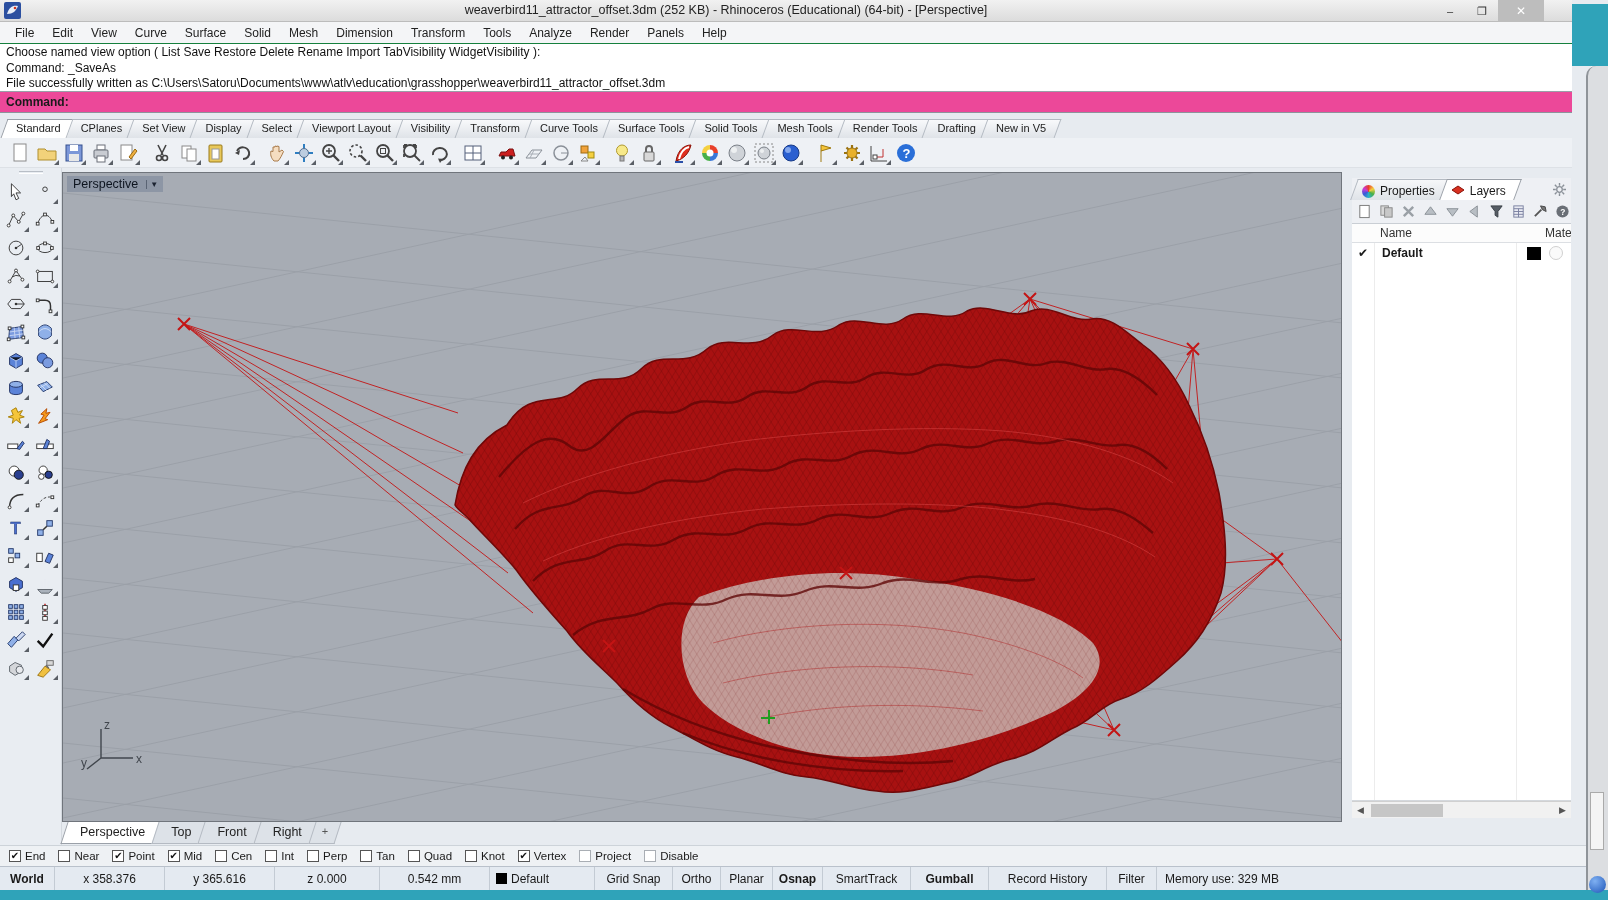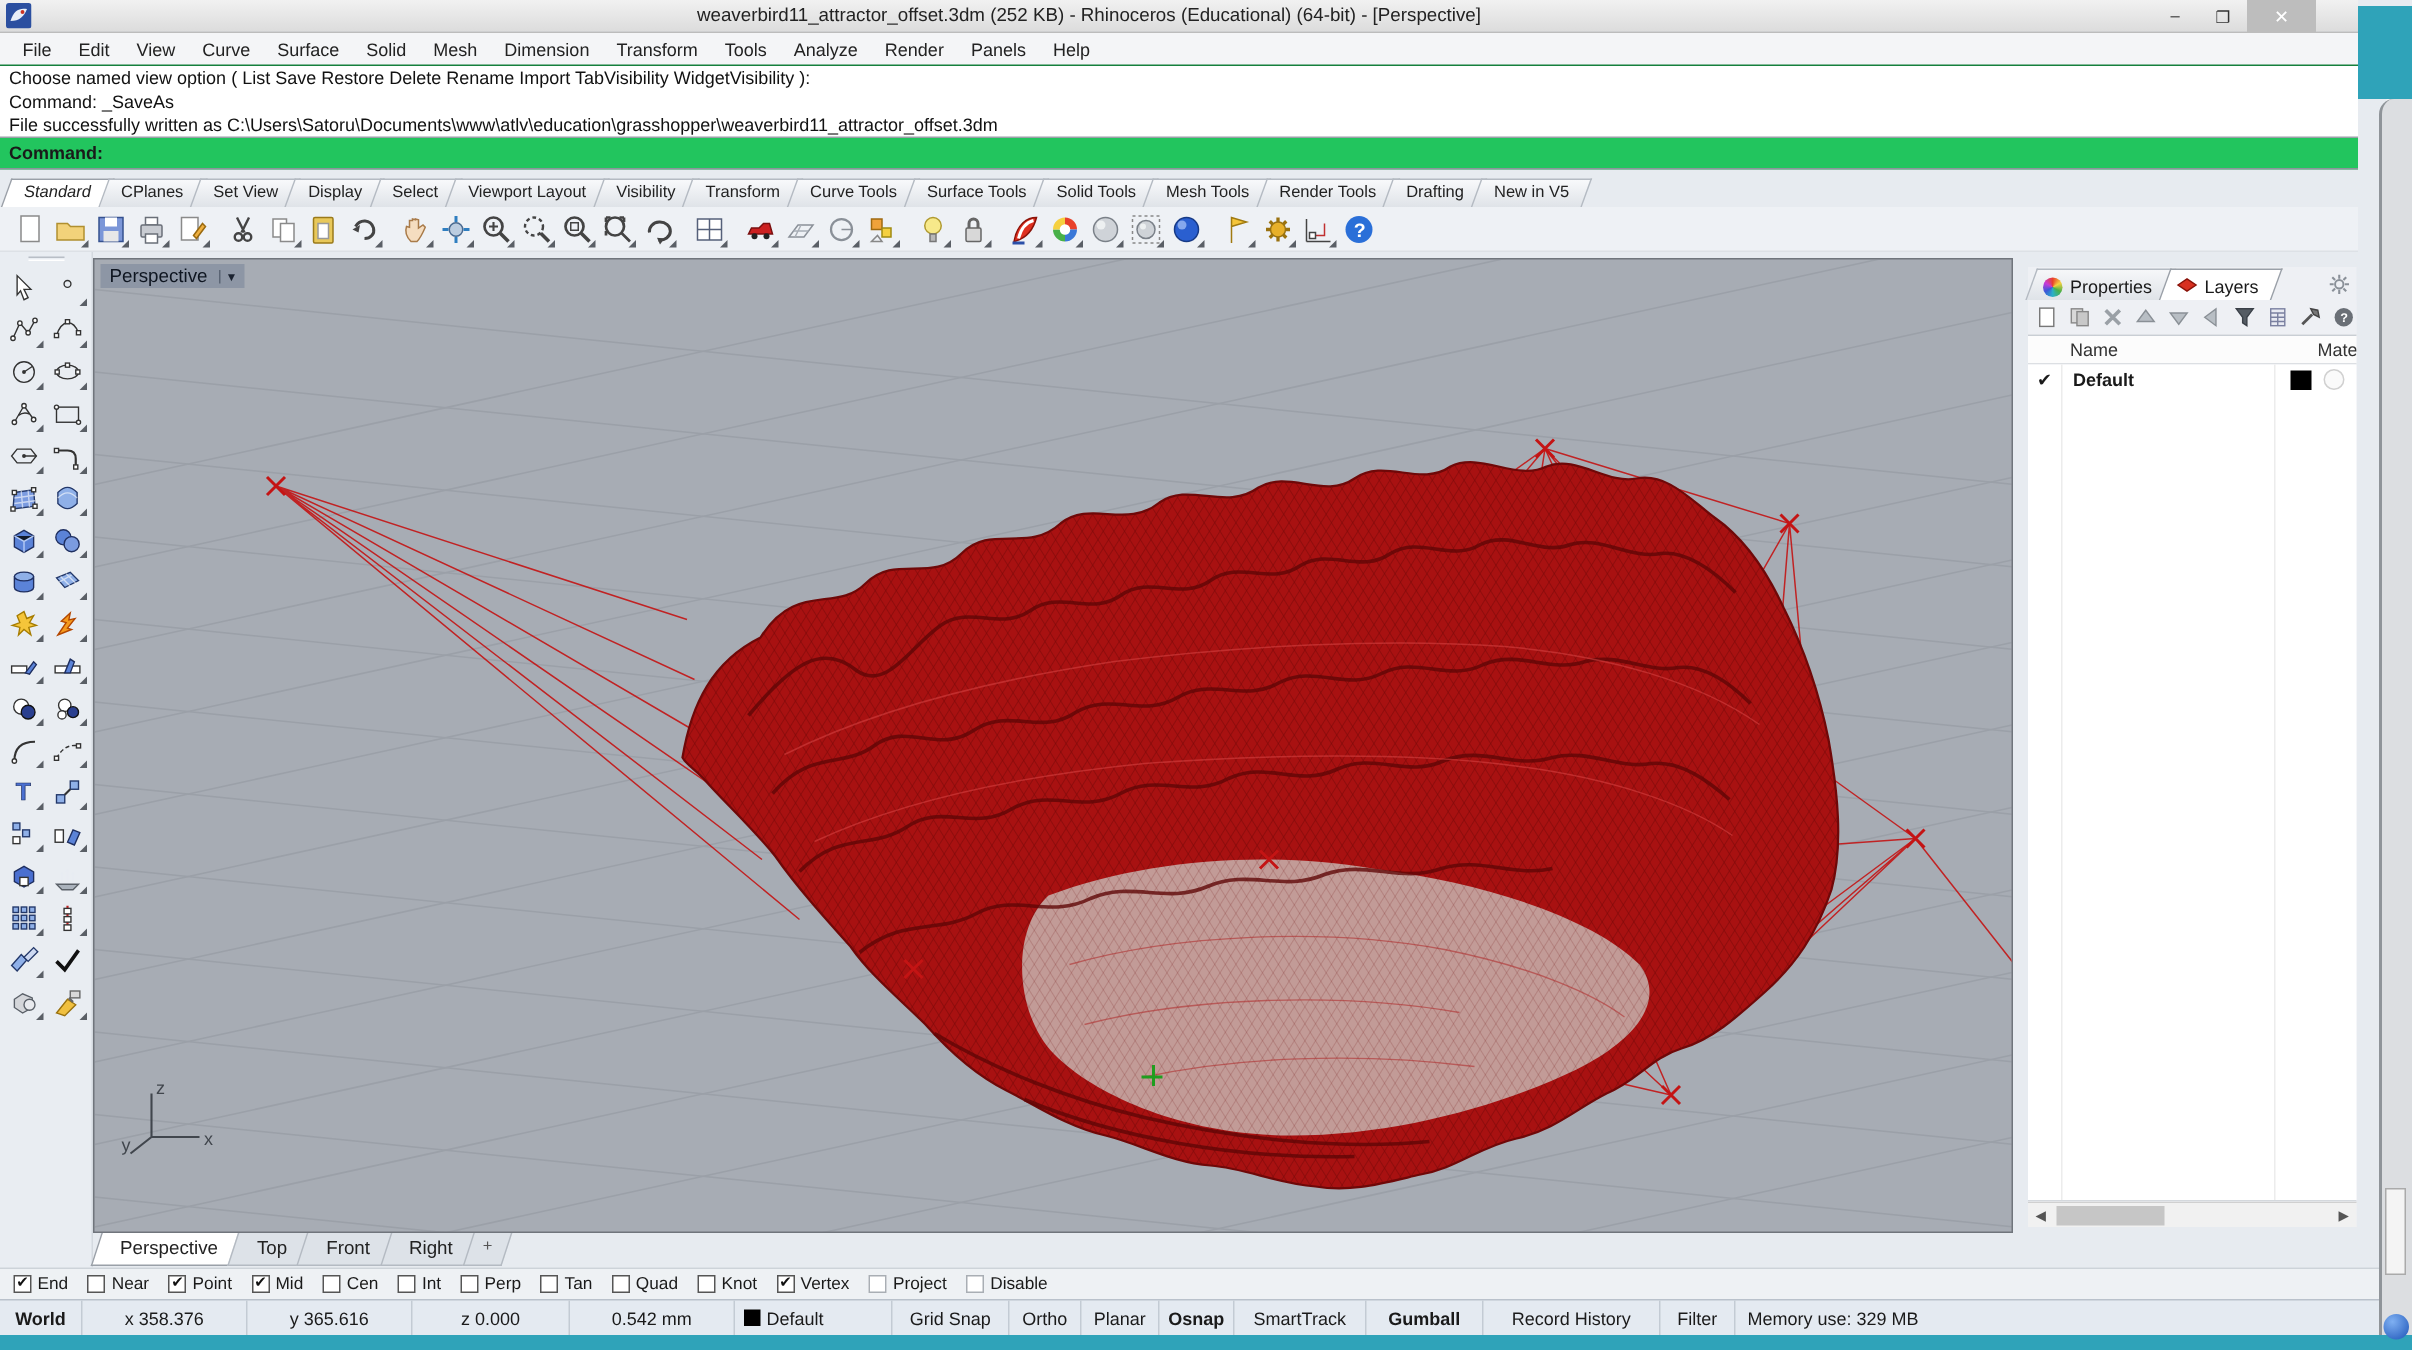--- a/index.html
+++ b/index.html
@@ -16,32 +16,32 @@
   .winbtn.close{background:#bdbdbd;color:#fff;width:46px;font-size:12px;}
 
   
   .menubar{position:absolute;left:0;top:22px;width:1572px;height:22px;background:#f4f5f7;border-bottom:1px solid #15803d;display:flex;align-items:center;padding-left:6px;}
   .mi{padding:2px 9px;color:#222;}
 
   
   .cmdhist{position:absolute;left:0;top:44px;width:1572px;height:48px;background:#fff;border-bottom:1px solid #9aa0a8;padding:1px 20px 0 6px;line-height:15.5px;color:#111;}
   .cmdscroll{position:absolute;right:1px;top:45px;width:16px;height:46px;display:flex;flex-direction:column;justify-content:space-between;align-items:center;background:#f4f4f4;}
   .cmdscroll span{font-size:8px;color:#555;padding:2px 0;}
-  .cmdline{position:absolute;left:0;top:92px;width:1572px;height:21px;background:#22c55e;border-bottom:1px solid #8d939b;padding:3px 0 0 6px;font-weight:bold;}
+  .cmdline{position:absolute;left:0;top:92px;width:1572px;height:21px;background:#ec4899;border-bottom:1px solid #8d939b;padding:3px 0 0 6px;font-weight:bold;}
   .spinner{position:absolute;right:3px;top:94px;width:15px;height:17px;border:1px solid #aaa;display:flex;flex-direction:column;}
   .spinner span{flex:1;display:flex;align-items:center;justify-content:center;font-size:6px;color:#444;border-bottom:1px solid #ccc;}
   .spinner span:last-child{border-bottom:none;}
 
   
   .tabbar{position:absolute;left:0;top:118px;width:1572px;height:20px;display:flex;align-items:flex-end;padding-left:4px;}
   .ttab{position:relative;height:19px;padding:3px 12px 0 12px;font-size:11px;color:#222;margin-right:-4px;}
   .ttab::before{content:"";position:absolute;inset:0;transform:skewX(-20deg);background:linear-gradient(#f8f9fb,#dfe3e8);border:1px solid #b4bac2;border-bottom:none;z-index:0;}
   .ttab.active::before{background:#fff;border-color:#9aa0a8;}
   .ttab b{position:relative;z-index:1;font-weight:normal;}
-  .ttab.active b{font-weight:normal;font-style:italic;}
+  .ttab.active b{font-weight:normal;}
   .tabgear{position:absolute;right:6px;top:120px;}
 
   
   .maintb{position:absolute;left:0;top:138px;width:1572px;height:30px;background:#eef1f5;display:flex;align-items:center;padding-left:6px;border-bottom:1px solid #dde1e6;}
   .tbi{position:relative;width:27px;height:27px;display:flex;align-items:center;justify-content:center;}
   .fly::after{content:"";position:absolute;right:1px;bottom:1px;border-left:5px solid transparent;border-bottom:5px solid #5a5f66;}
   .gap{width:7px;}
 
   
   .leftbar{position:absolute;left:0;top:168px;width:62px;height:677px;background:#e9edf2;border-right:1px solid #d4d9df;}

